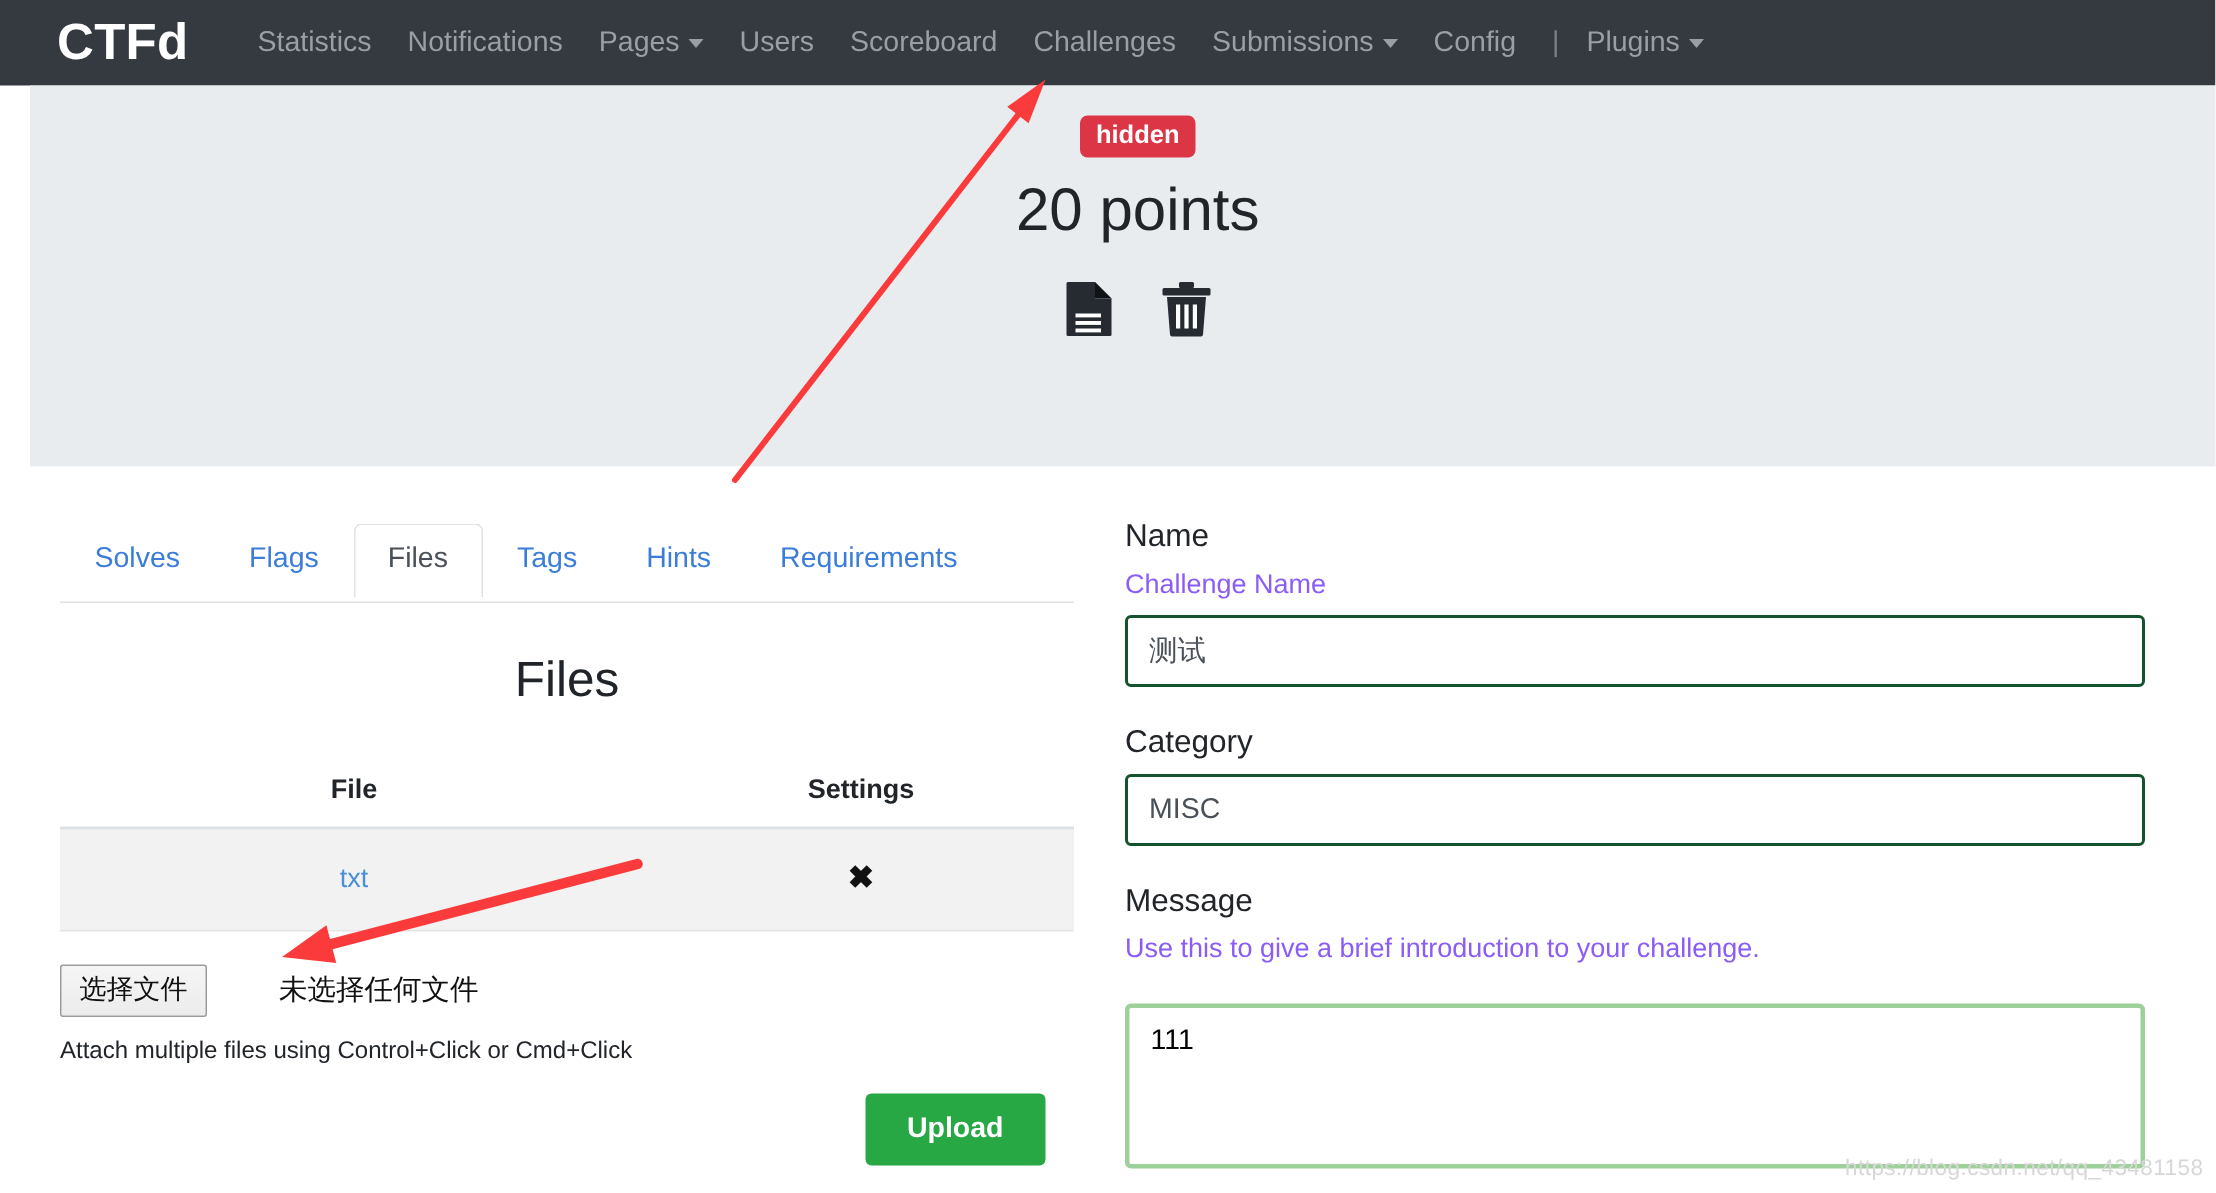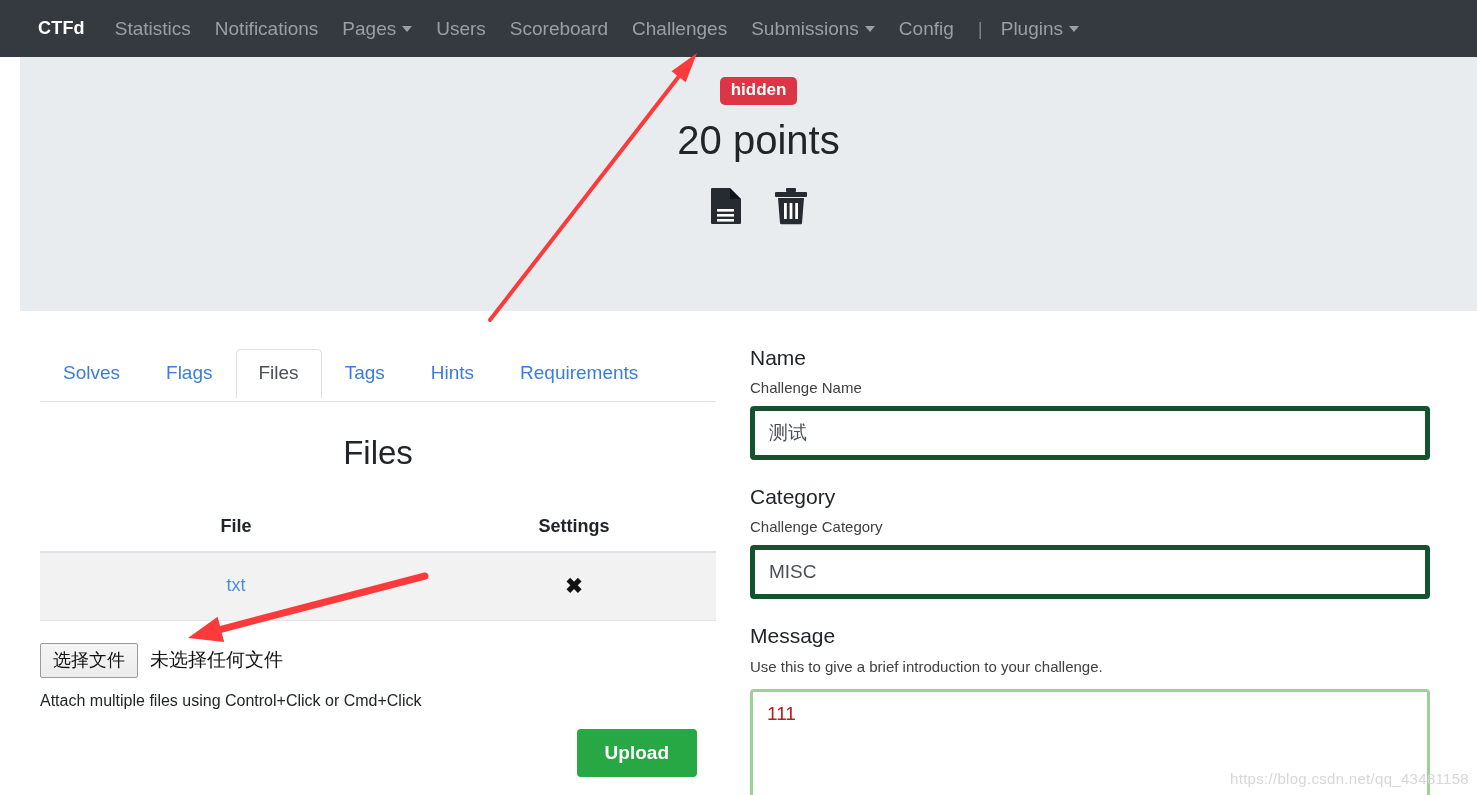--- a/index.html
+++ b/index.html
@@ -15,24 +15,24 @@
   
   .navbar {
     position: absolute; top: 0; left: 0;
     width: 1477px; height: 57px;
     background: #343a40;
     display: flex; align-items: center;
     padding-left: 38px;
   }
   .brand {
     color: #ffffff;
-    font-size: 18px;
+    font-size: 34px;
     font-weight: 700;
     letter-spacing: 0.2px;
-    margin-right: 30px;
+    margin-right: 46px;
     white-space: nowrap;
   }
   .nav-item {
     color: #9a9fa5;
     font-size: 19px;
     margin-right: 24px;
     white-space: nowrap;
     display: flex; align-items: center;
     line-height: 1;
   }
@@ -127,21 +127,21 @@
     padding: 22px 0 23px 0;
     text-align: center;
     background: #f2f2f2;
     border-bottom: 1px solid #e4e4e4;
   }
   .file-link { color: #4a90d9; font-size: 18px; text-decoration: none; cursor: pointer; }
   .x-del { font-size: 21px; color: #111; font-weight: 700; cursor: pointer; line-height: 1; }
 
   .file-picker-row {
     margin-top: 22px;
-    display: flex; align-items: center;
+    display: flex; align-items: center; gap: 36px;
   }
   .choose-btn {
     border: 1px solid #9a9a9a;
     background: linear-gradient(#f5f5f5, #ececec);
     color: #111;
     font-size: 18px;
     padding: 4px 12px 6px 12px;
     border-radius: 2px;
     cursor: pointer;
     line-height: 1.3;
@@ -172,45 +172,45 @@
     margin-left: 35px;
   }
 
   
   .fld { margin-bottom: 0; }
   .fld-label {
     font-size: 21px; color: #212529; font-weight: 400;
     line-height: 1.2;
   }
   .fld-help {
-    font-size: 15px; color: #404040;
+    font-size: 18px; color: #8b5cf6;
     margin-top: 9px; line-height: 1.2;
   }
   .inp {
     display: block;
     width: 100%;
     margin-top: 9px;
-    border: 5px solid #14532d;
+    border: 2px solid #14532d;
     border-radius: 4px;
     background: #ffffff;
     font-size: 19px;
     color: #495057;
     padding: 11px 14px;
     outline: none;
     font-family: "Liberation Sans", sans-serif;
   }
   .ta {
     display: block;
     width: 100%;
-    margin-top: 13px;
+    margin-top: 25px;
     border: 3px solid #9ed09a;
     border-radius: 4px;
     background: #ffffff;
     font-size: 19px;
-    color: #b91c1c;
+    color: #000000;
     padding: 11px 14px;
     height: 110px;
     resize: none;
     outline: none;
     font-family: "Liberation Sans", sans-serif;
     overflow: hidden;
   }
   .gap-md { height: 24px; }
 
   
@@ -352,21 +352,20 @@
       <div class="fld">
         <div class="fld-label">Name</div>
         <div class="fld-help">Challenge Name</div>
         <input class="inp" type="text" value="测试" style="">
       </div>
 
       <div class="gap-md"></div>
 
       <div class="fld">
         <div class="fld-label">Category</div>
-        <div class="fld-help">Challenge Category</div>
         <input class="inp" type="text" value="MISC" style="">
       </div>
 
       <div class="gap-md"></div>
 
       <div class="fld">
         <div class="fld-label">Message</div>
         <div class="fld-help">Use this to give a brief introduction to your challenge.</div>
         <textarea class="ta" style="">111</textarea>
       </div>

